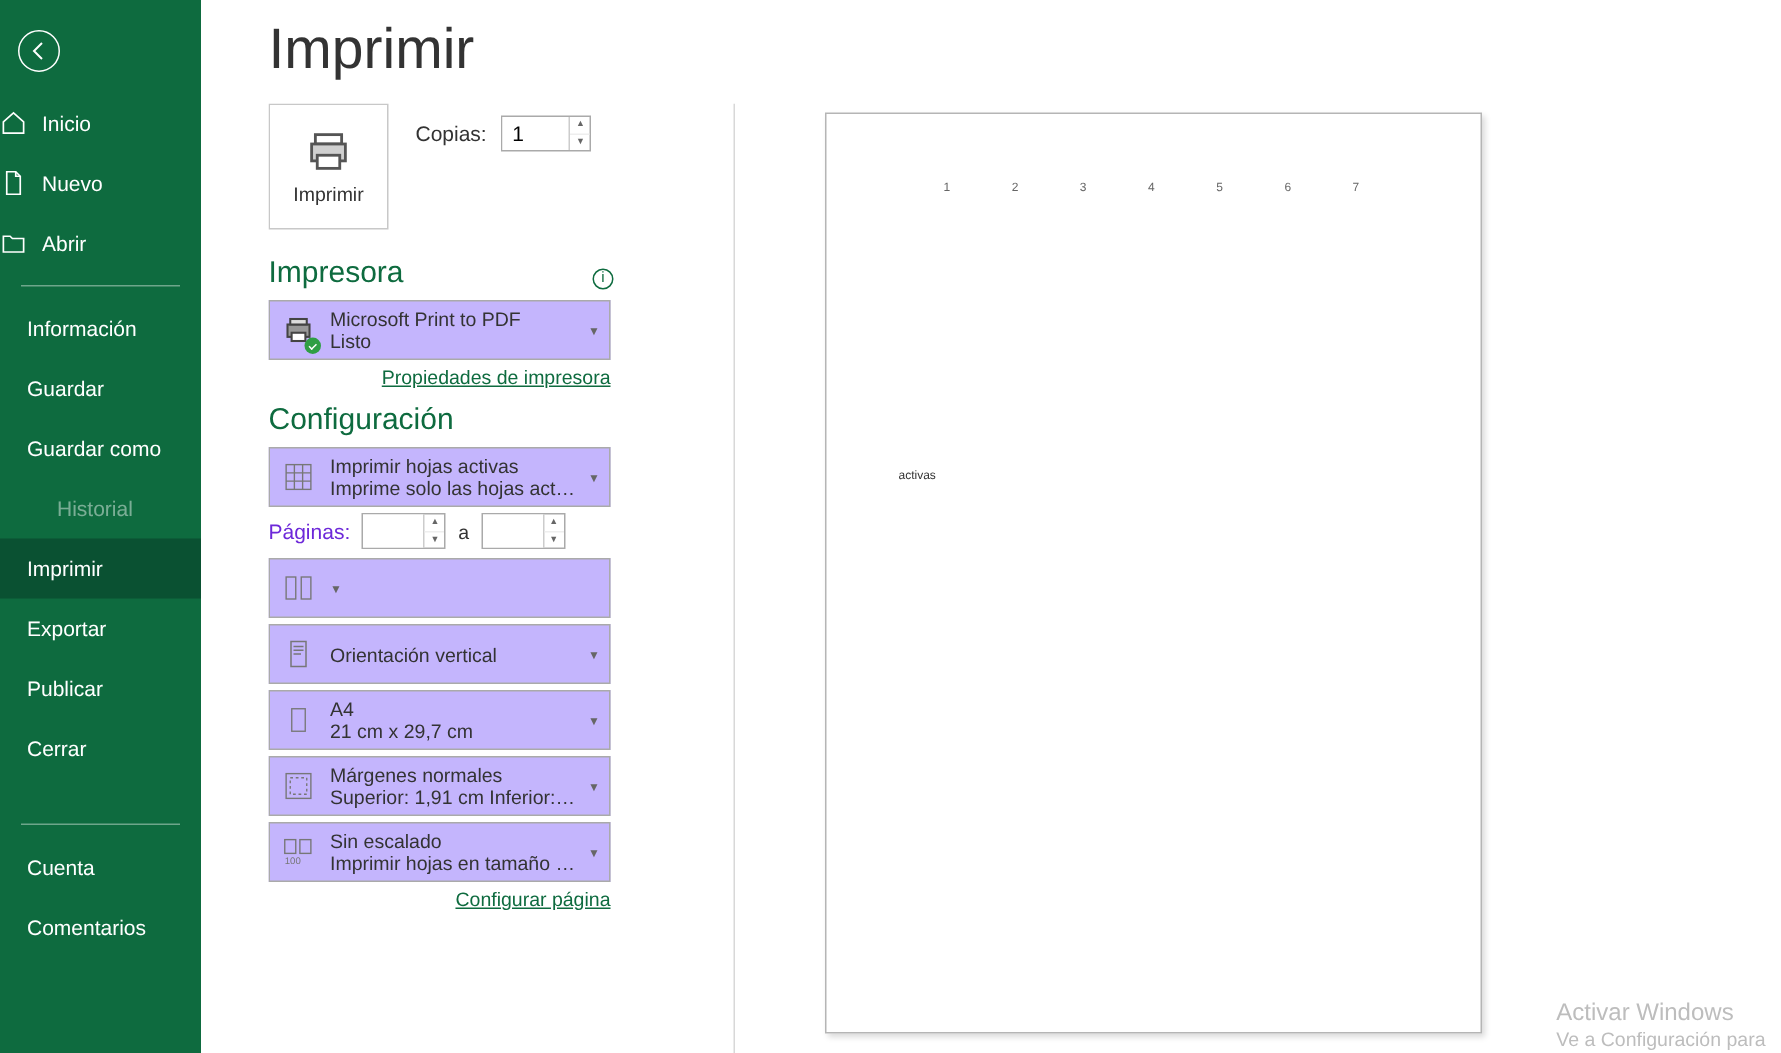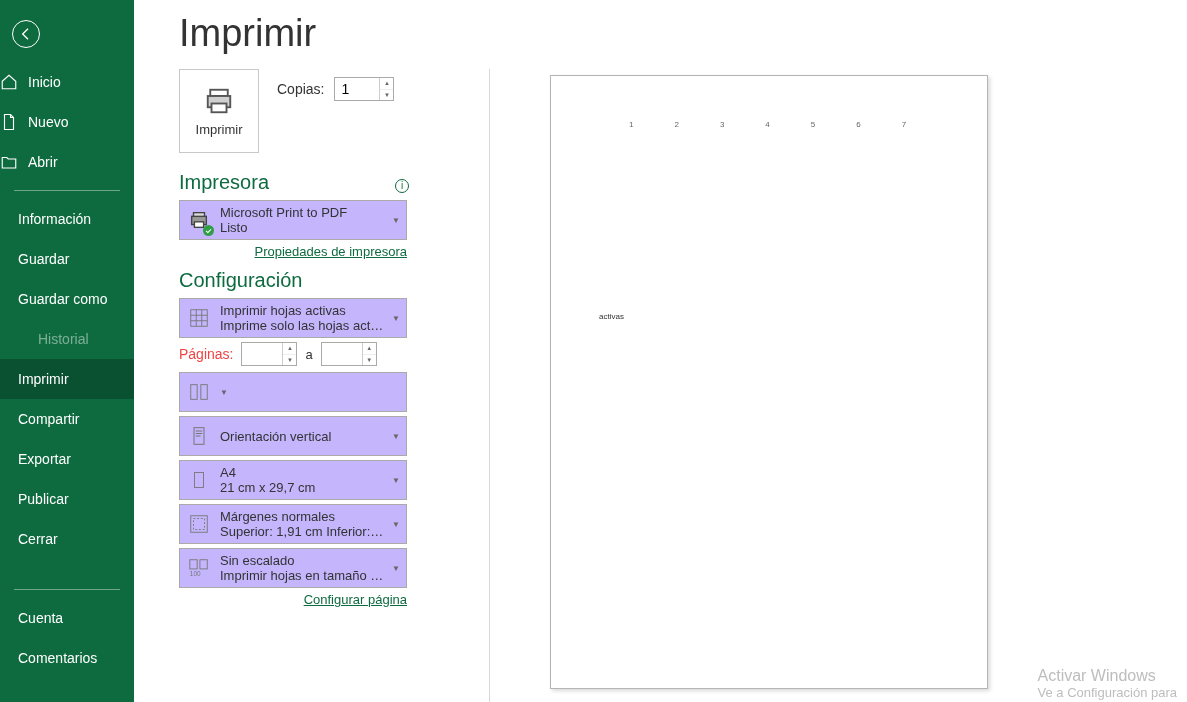--- a/index.html
+++ b/index.html
@@ -43,21 +43,21 @@
   .dropdown { width: 228px; border: 1px solid #aaa; display: flex; align-items: center; padding: 4px 6px; gap: 8px; cursor: pointer; margin-bottom: 4px; position: relative; background: #c4b5fd; }
   .dd-icon { width: 26px; height: 30px; flex-shrink: 0; display: flex; align-items: center; justify-content: center; }
   .dd-text { flex: 1; overflow: hidden; }
   .dd-line1 { font-size: 13px; color: #333; white-space: nowrap; overflow: hidden; text-overflow: ellipsis; }
   .dd-line2 { font-size: 13px; color: #333; white-space: nowrap; overflow: hidden; text-overflow: ellipsis; }
   .dd-caret { font-size: 8px; color: #666; }
 
   .link-right { display: block; width: 228px; text-align: right; font-size: 13px; color: #0e6b3f; text-decoration: underline; cursor: pointer; margin-bottom: 10px; }
 
   .pages-row { display: flex; align-items: center; gap: 8px; margin-bottom: 6px; }
-  .pages-row label { font-size: 14px; color: #ef4444; }
+  .pages-row label { font-size: 14px; color: #6d28d9; }
   .pages-row .spinner input { width: 40px; }
   .pages-sep { font-size: 13px; color: #333; }
 
   
   .divider-vert { width: 1px; background: #d8d8d8; align-self: stretch; margin-left: 0px; }
   .preview-area { flex: 1; position: relative; padding: 6px 0 0 30px; }
   .page-preview { width: 438px; height: 614px; background: #fff; border: 1px solid #b5b5b5; box-shadow: 2px 2px 4px rgba(0,0,0,0.15); position: relative; }
   .page-cols { position: absolute; top: 44px; left: 78px; display: flex; gap: 41px; font-size: 8px; color: #666; }
   .page-cell { position: absolute; top: 236px; left: 48px; font-size: 8px; color: #333; }
 
@@ -111,23 +111,20 @@
         <span>Guardar</span>
       </div>
     <div class="nav-item no-icon">
         <span>Guardar como</span>
       </div>
     <div class="nav-item no-icon disabled">
         <span>Historial</span>
       </div>
     <div class="nav-item no-icon active">
         <span>Imprimir</span>
-      </div>
-    <div class="nav-item no-icon">
-        <span>Compartir</span>
       </div>
     <div class="nav-item no-icon">
         <span>Exportar</span>
       </div>
     <div class="nav-item no-icon">
         <span>Publicar</span>
       </div>
     <div class="nav-item no-icon">
         <span>Cerrar</span>
       </div>

